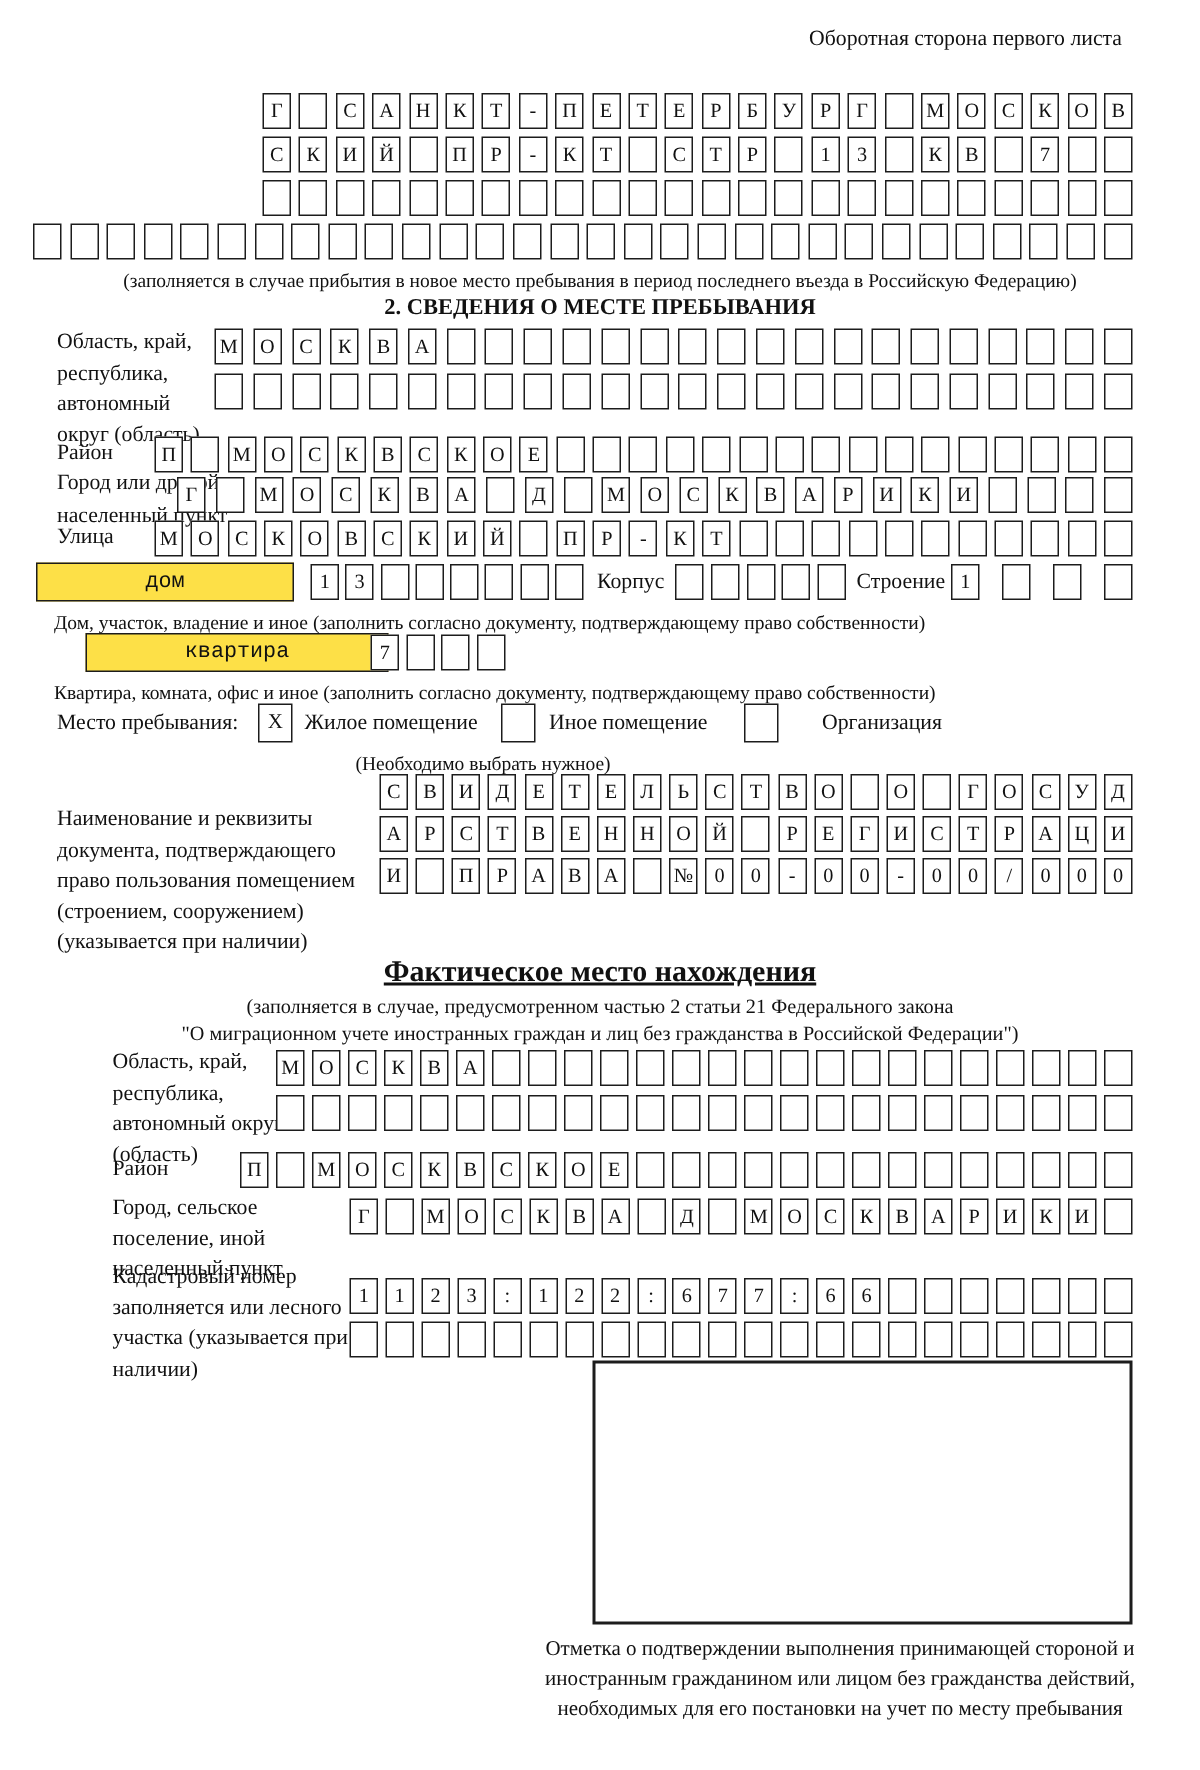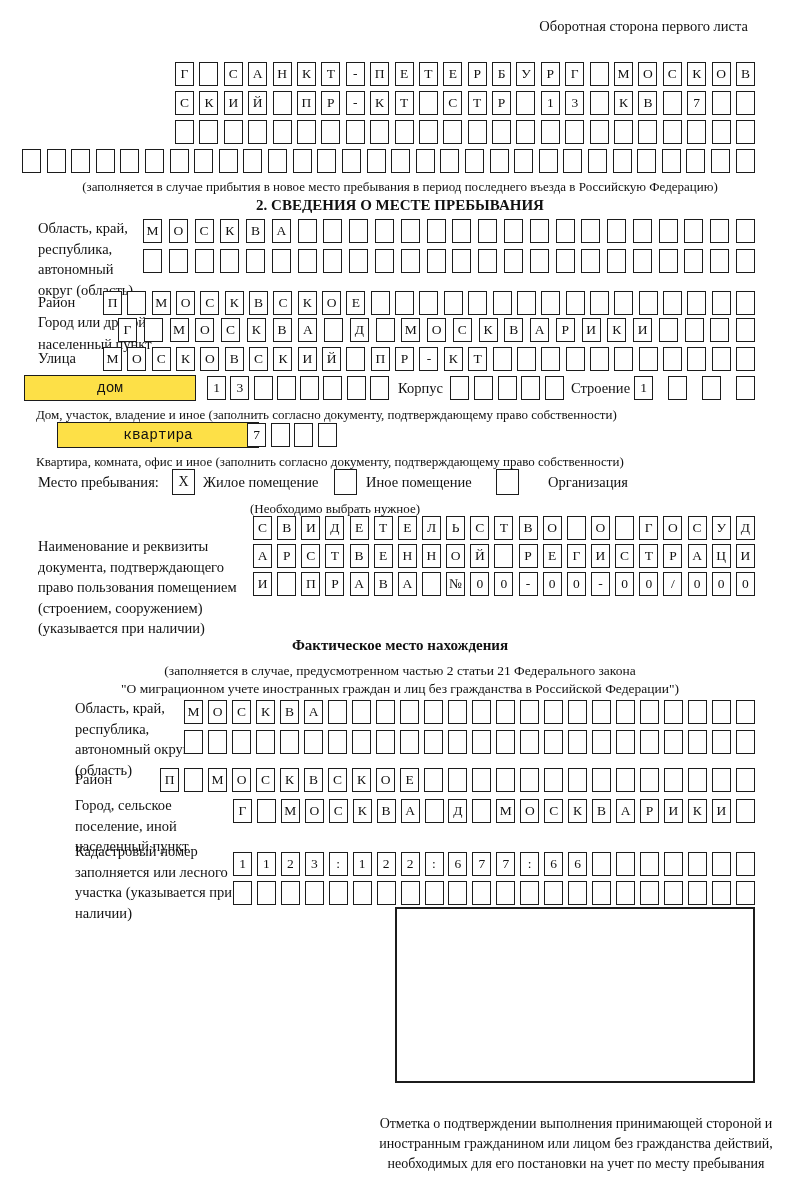--- a/index.html
+++ b/index.html
@@ -331,21 +331,21 @@
     </div>
   <div class="abs note" style="top:453px;left:36px;">Квартира, комната, офис и иное (заполнить согласно документу, подтверждающему право собственности)</div>
 
   <div class="abs lbl" style="top:472px;left:38px;">Место пребывания:</div>
   <div class="abs chk" style="top:469px;left:172px;">X</div>
   <div class="abs lbl" style="top:472px;left:203px;">Жилое помещение</div>
   <div class="abs chk" style="top:469px;left:334px;"></div>
   <div class="abs lbl" style="top:472px;left:366px;text-align:right;">Иное помещение</div>
   <div class="abs chk" style="top:469px;left:496px;"></div>
   <div class="abs lbl" style="top:472px;left:548px;">Организация</div>
-  <div class="abs note" style="top:500px;left:250px;">(Необходимо выбрать нужное)</div>
+  <div class="abs note" style="top:500px;left:237px;">(Необходимо выбрать нужное)</div>
 
   <div class="abs lbl" style="top:536px;left:38px;width:212px;">Наименование и реквизиты документа, подтверждающего право пользования помещением (строением, сооружением) (указывается при наличии)</div>
   <div class="abs cellrow" style="top:516px;left:253px;right:45px;">
       <span class="cell">С</span>
       <span class="cell">В</span>
       <span class="cell">И</span>
       <span class="cell">Д</span>
       <span class="cell">Е</span>
       <span class="cell">Т</span>
       <span class="cell">Е</span>
@@ -404,21 +404,21 @@
       <span class="cell">0</span>
       <span class="cell">-</span>
       <span class="cell">0</span>
       <span class="cell">0</span>
       <span class="cell">/</span>
       <span class="cell">0</span>
       <span class="cell">0</span>
       <span class="cell">0</span>
     </div>
 
-  <div class="abs bold center" style="top:637px;left:0;right:0;font-size:15px;">Фактическое место нахождения</div>
+  <div class="abs bold center" style="top:637px;left:0;right:0;font-size:20px;text-decoration:underline;">Фактическое место нахождения</div>
   <div class="abs note center" style="top:662px;left:0;right:0;font-size:13.5px;">(заполняется в случае, предусмотренном частью 2 статьи 21 Федерального закона</div>
   <div class="abs note center" style="top:680px;left:0;right:0;font-size:13.5px;">"О миграционном учете иностранных граждан и лиц без гражданства в Российской Федерации")</div>
 
   <div class="abs lbl" style="top:698px;left:75px;width:150px;">Область, край, республика, автономный округ (область)</div>
   <div class="abs cellrow" style="top:700px;left:184px;right:45px;">
       <span class="cell">М</span>
       <span class="cell">О</span>
       <span class="cell">С</span>
       <span class="cell">К</span>
       <span class="cell">В</span>
@@ -568,15 +568,15 @@
       <span class="cell"></span>
       <span class="cell"></span>
       <span class="cell"></span>
       <span class="cell"></span>
       <span class="cell"></span>
       <span class="cell"></span>
       <span class="cell"></span>
     </div>
 
   <div class="abs stampbox" style="top:907px;left:395px;width:360px;height:176px;"></div>
-  <div class="abs lbl center" style="top:1090px;left:368px;width:416px;font-size:14px;line-height:1.42;margin-top:24px;">Отметка о подтверждении выполнения принимающей стороной и иностранным гражданином или лицом без гражданства действий, необходимых для его постановки на учет по месту пребывания</div>
+  <div class="abs lbl center" style="top:1090px;left:352px;width:416px;font-size:14px;line-height:1.42;">Отметка о подтверждении выполнения принимающей стороной и иностранным гражданином или лицом без гражданства действий, необходимых для его постановки на учет по месту пребывания</div>
 
 </div>
 
 </body></html>

